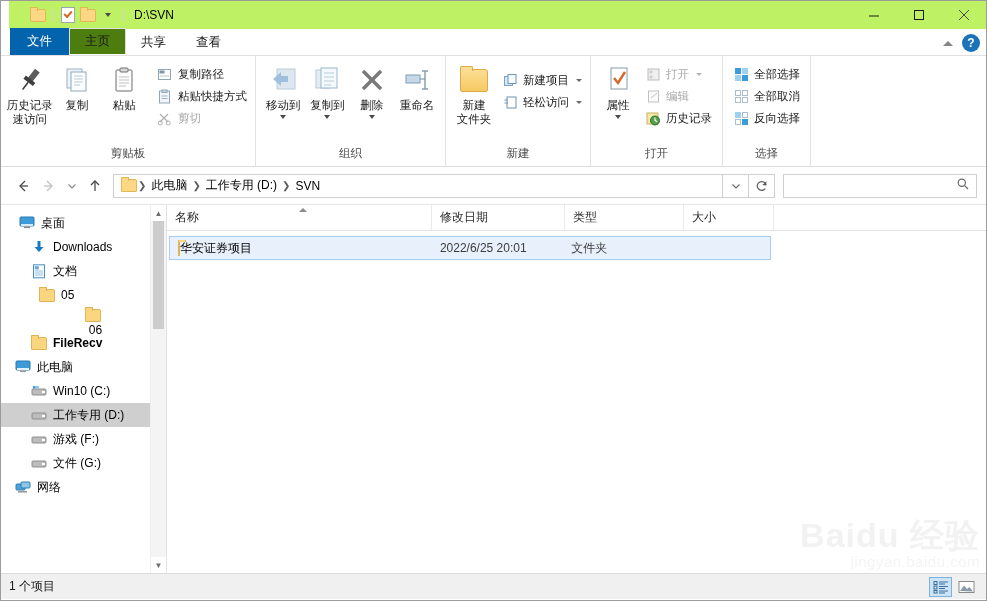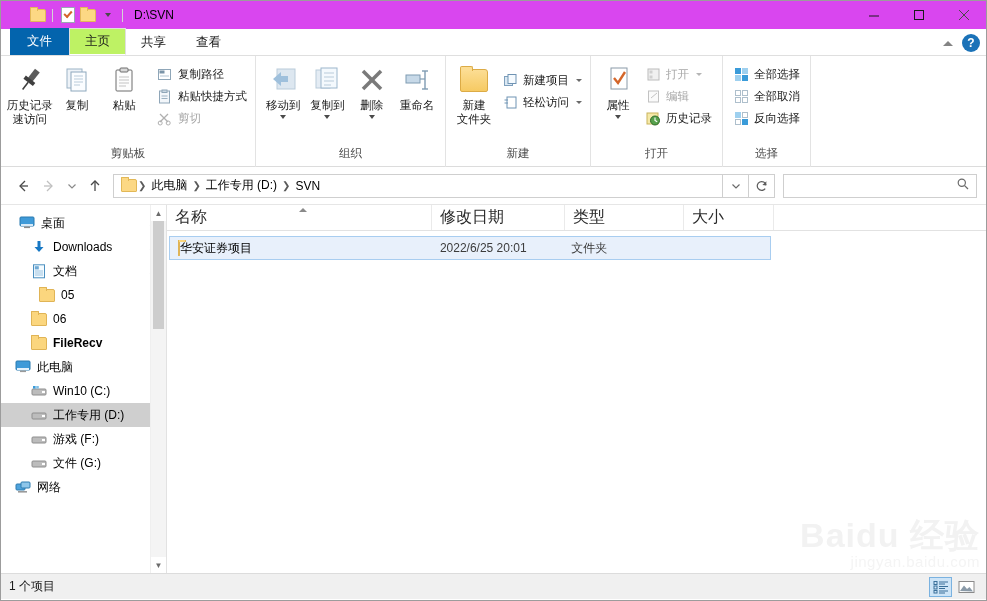--- a/index.html
+++ b/index.html
@@ -22,24 +22,25 @@
     background: #ffffff;
     box-sizing: border-box;
     border: 1px solid #9c9c9c;
     overflow: hidden;
   }
 
   
   .titlebar {
     position: relative;
     height: 28px;
-    background: #d946ef;
-    display: flex;
-    align-items: center;
-    padding-left: 28px;
+    background: #bef264;
+    display: flex;
+    align-items: center;
+    padding-left: 20px;
+    margin-left: 8px;
   }
   .qat {
     display: flex;
     align-items: center;
     gap: 3px;
   }
   .qat-ico {
     width: 17px;
     height: 17px;
     display: inline-flex;
@@ -132,21 +133,21 @@
     box-sizing: border-box;
     white-space: nowrap;
   }
   .tab.file {
     background: #0364ad;
     color: #fff;
     padding: 0 17px;
     height: 27px;
   }
   .tab.active {
-    background: #bef264;
+    background: #4d7c0f;
     border: 1px solid #dfdfdf;
     border-bottom: 1px solid #fff;
     position: relative;
     z-index: 2;
     height: 27px;
   }
   .tabbar-right {
     position: absolute;
     right: 6px;
     bottom: 3px;
@@ -449,21 +450,21 @@
     flex: 1;
     background: #fff;
     position: relative;
     overflow: hidden;
   }
   .colhead {
     display: flex;
     height: 25px;
     border-bottom: 1px solid #e2e2e2;
     align-items: center;
-    font-size: 16px;
+    font-size: 12px;
     color: #2b2b2b;
     position: relative;
   }
   .col {
     box-sizing: border-box;
     border-right: 1px solid #eaeaea;
     height: 25px;
     display: flex;
     align-items: center;
     padding-left: 8px;
@@ -992,21 +993,21 @@
                   <rect x="6.1" y="8" width="0.9" height="4" fill="#4e4e4e"></rect>
                 </g>
               </svg></span>
           </div>
           <div class="tree-item" style="padding-left: 38px;">
             <span class="tree-ico">
               <span class="folder-sm"></span>
             </span>
             <span>05</span>
           </div>
-          <div class="tree-item" style="padding-left: 30px;">
+          <div class="tree-item" style="padding-left: 30px; flex-direction: column;">
             <span class="tree-ico">
               <span class="folder-sm"></span>
             </span>
             <span>06</span>
           </div>
           <div class="tree-item" style="padding-left: 30px; font-weight: bold;">
             <span class="tree-ico">
               <span class="folder-sm"></span>
             </span>
             <span>FileRecv</span>

